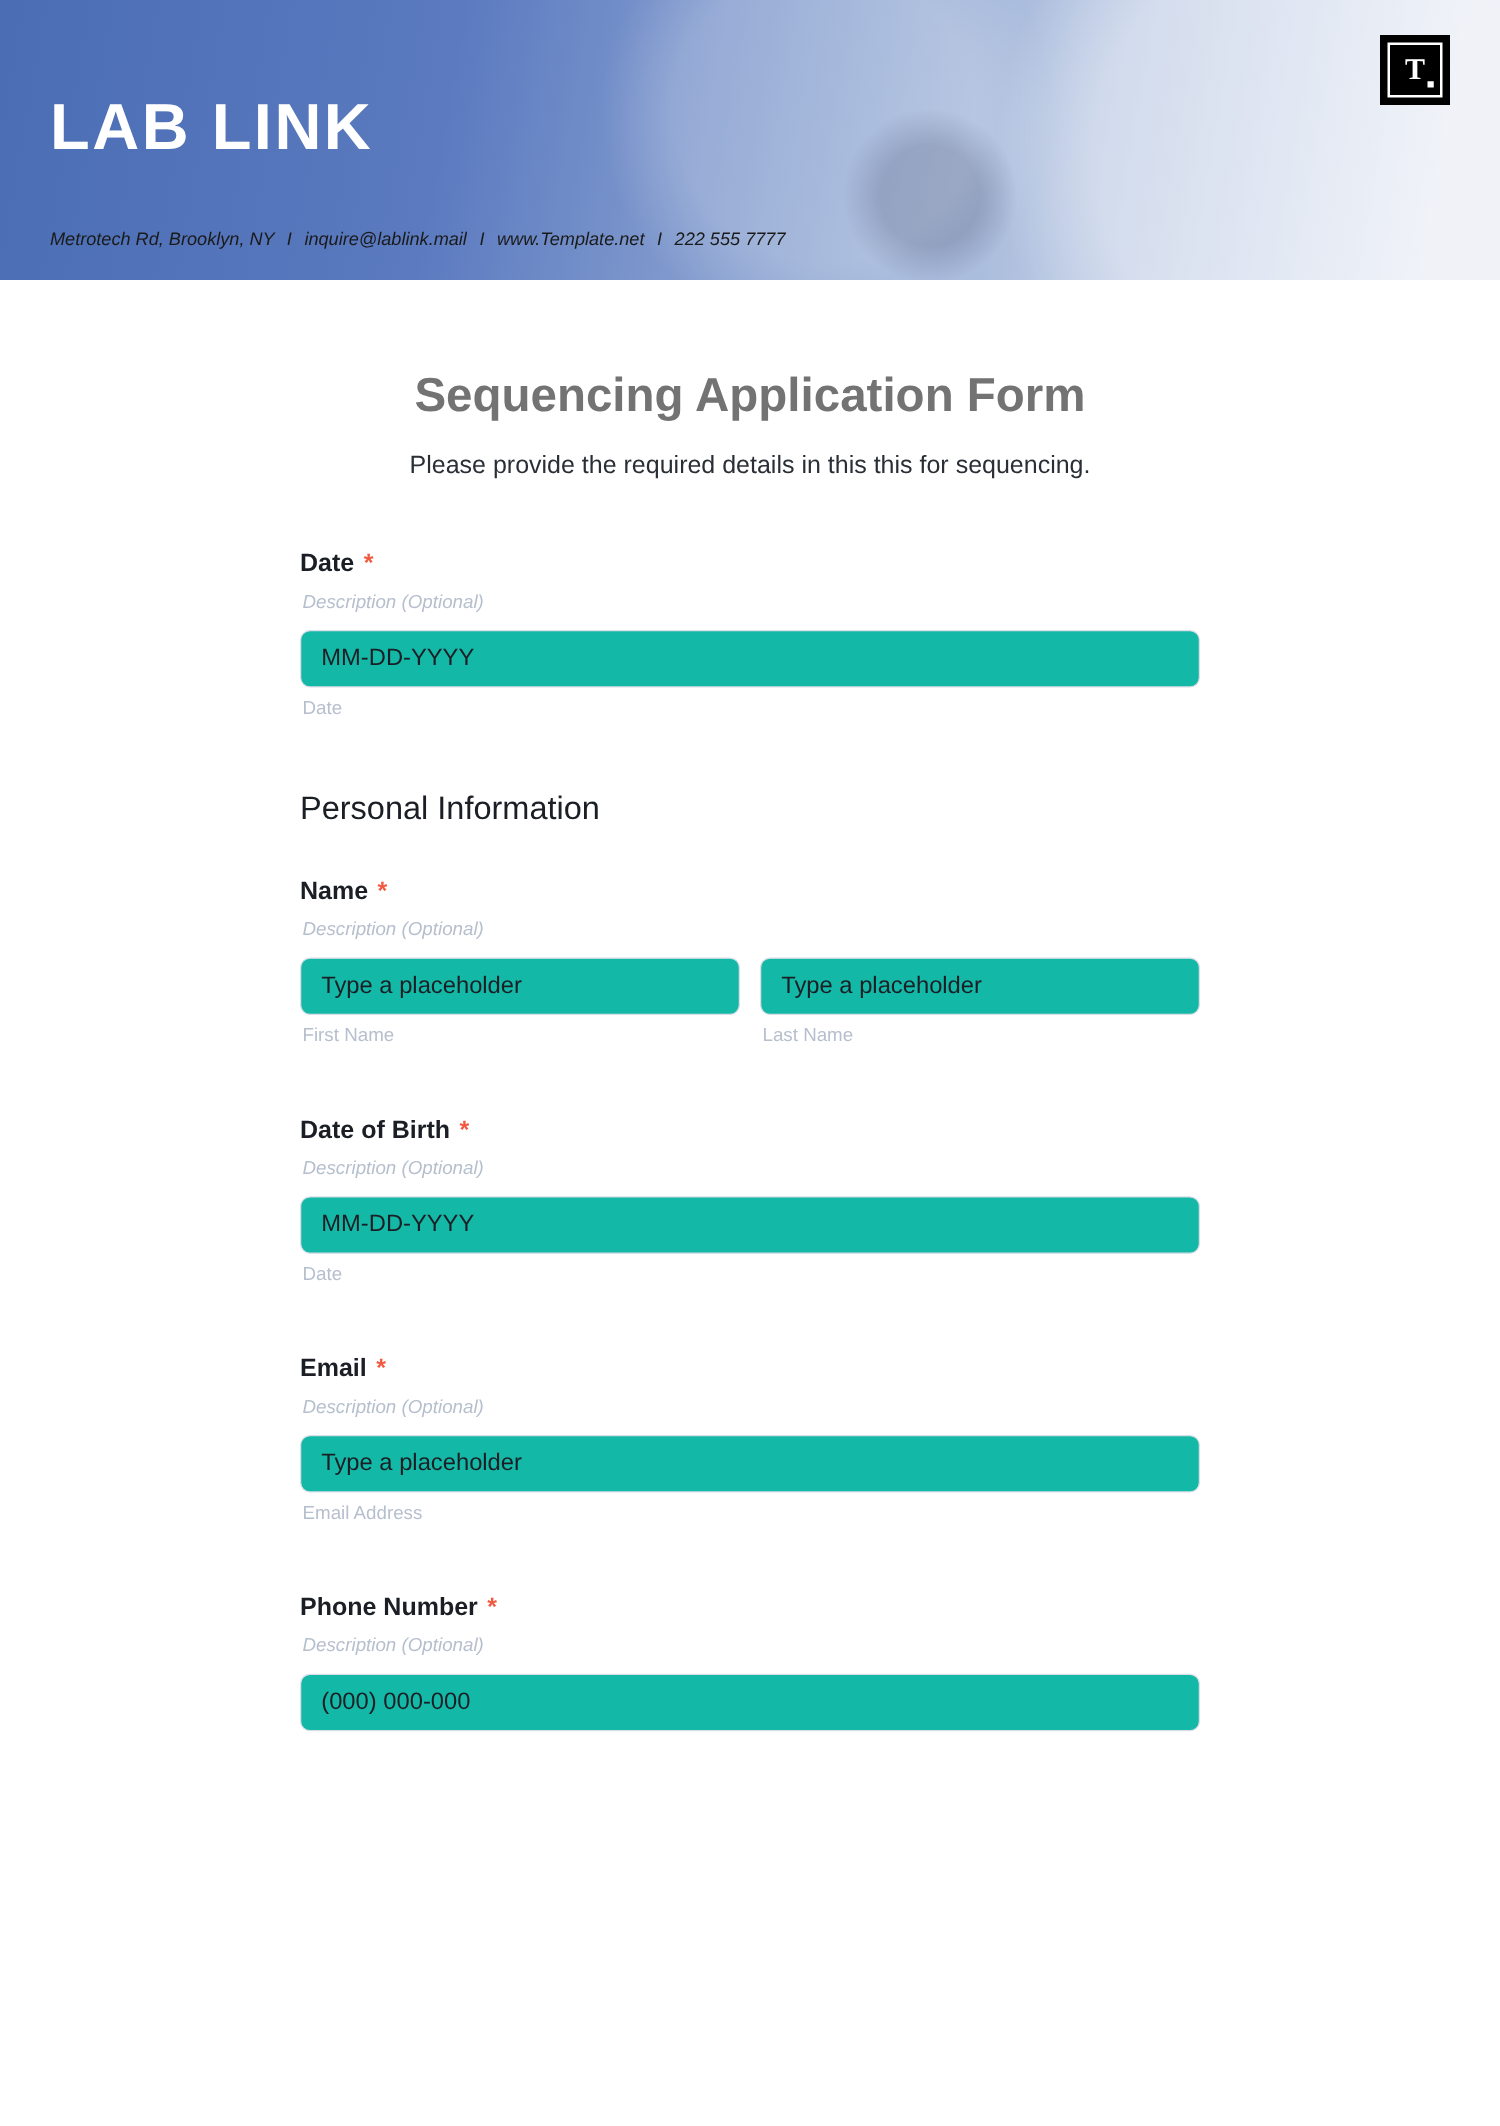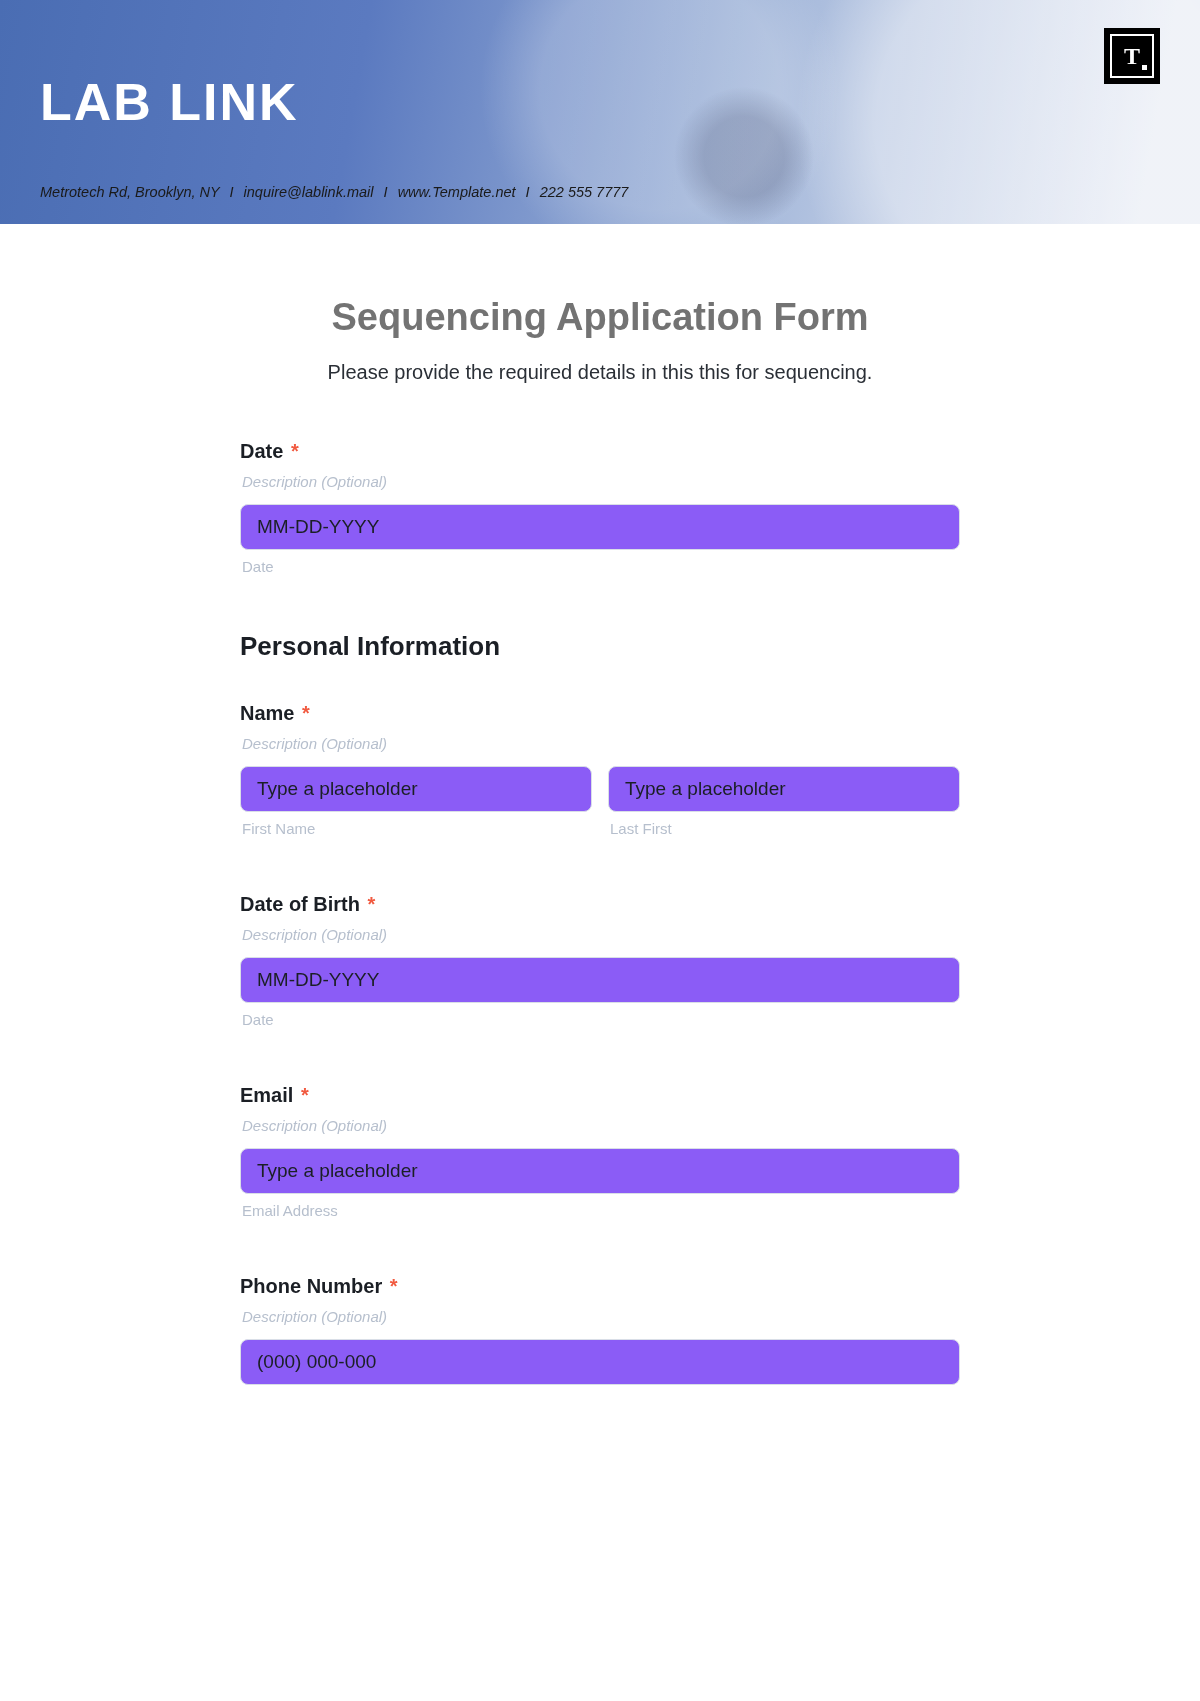--- a/index.html
+++ b/index.html
@@ -121,31 +121,31 @@
     padding-left: 2px;
   }
   input[type="text"] {
     width: 100%;
     height: 46px;
     border: 1px solid #d9dee7;
     border-radius: 8px;
     padding: 0 16px;
     font-size: 19px;
     color: #1b1f25;
-    background: #8b5cf6;
+    background: #14b8a6;
   }
   input[type="text"]::placeholder { color: #1b1f25; }
   .row-2 {
     display: flex;
     gap: 16px;
   }
   .col { flex: 1; }
   .section-title {
     font-size: 26px;
-    font-weight: 700;
+    font-weight: 400;
     color: #1b1f25;
     margin-bottom: 40px;
   }
 </style>
 </head>
 <body>
 
 <div class="header">
   <div class="header-overlay"></div>
   <div class="badge">
@@ -186,21 +186,21 @@
       <span class="required">*</span>
     </div>
     <div class="description">Description (Optional)</div>
     <div class="row-2">
       <div class="col">
         <input type="text" placeholder="Type a placeholder" style="">
         <div class="sublabel">First Name</div>
       </div>
       <div class="col">
         <input type="text" placeholder="Type a placeholder" style="">
-        <div class="sublabel">Last First</div>
+        <div class="sublabel">Last Name</div>
       </div>
     </div>
   </div>
 
   <div class="field-group">
     <div class="field-label">
       <span>Date of Birth</span>
       <span class="required">*</span>
     </div>
     <div class="description">Description (Optional)</div>

